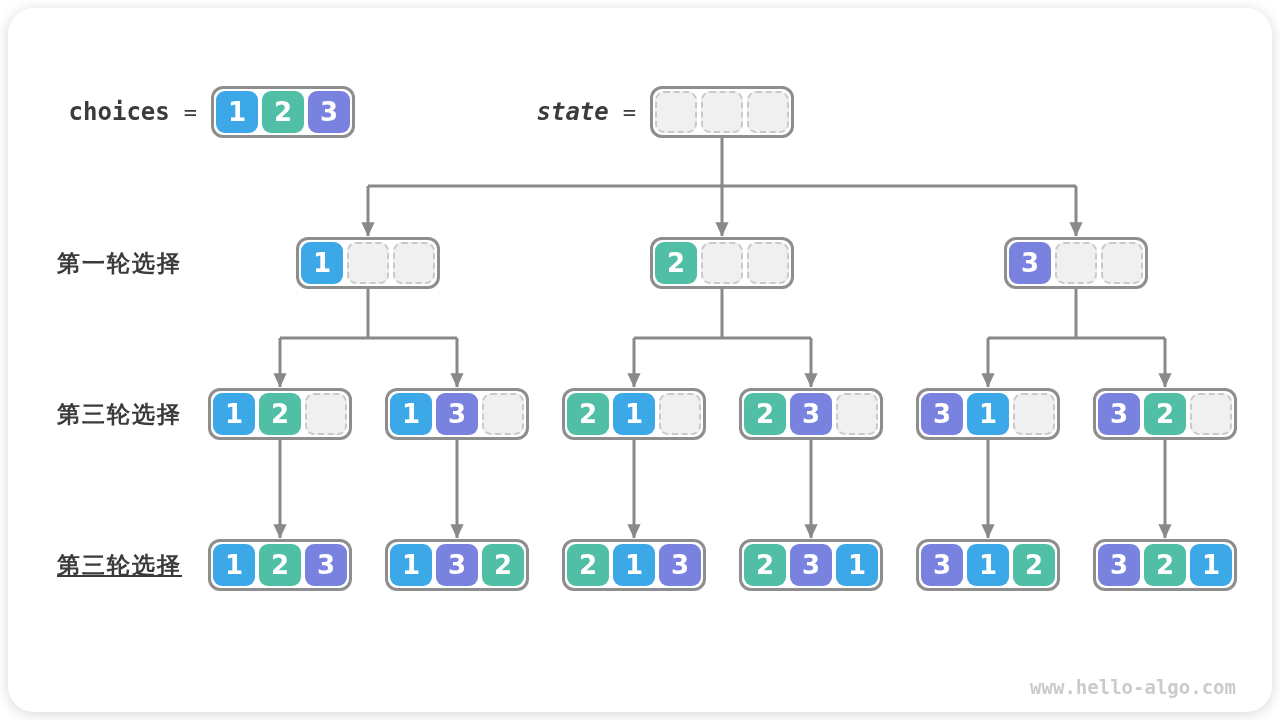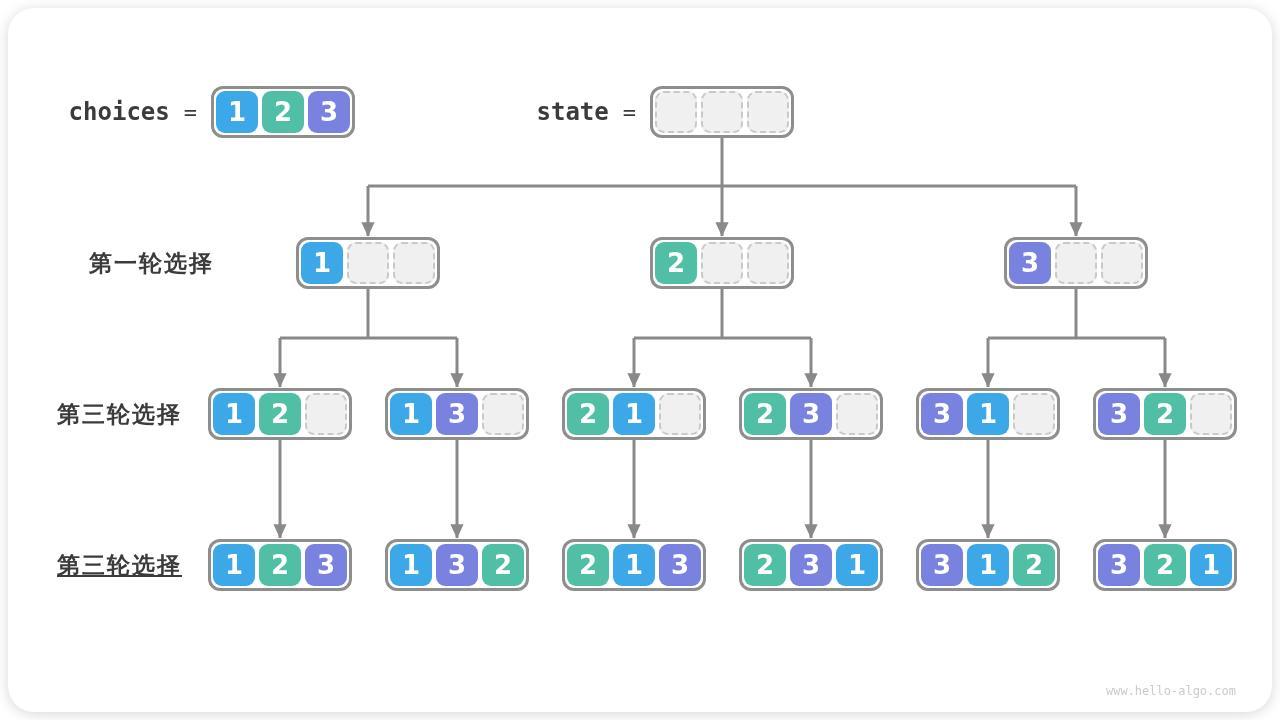--- a/index.html
+++ b/index.html
@@ -67,41 +67,42 @@
     align-items: center;
     justify-content: flex-end;
     gap: 14px;
     font-family: "DejaVu Sans Mono", "Liberation Mono", monospace;
     font-size: 24px;
     font-weight: bold;
     color: var(--text);
   }
   .hdr-label .eq { font-weight: normal; font-size: 22px; }
   .choices-hdr { left: 0; width: 197px; }
-  .state-hdr { left: 420px; width: 216px; }
+  .state-hdr { left: 420px; width: 216px; font-style: italic; }
   
   .row-label {
     position: absolute;
     left: 57px;
     font-size: 23px;
     font-weight: 600;
     letter-spacing: 2px;
     color: var(--text);
     line-height: 28px;
   }
-  .rl0 { top: 249px; margin-left: 32px; }
+  .rl0 { top: 249px; }
   .rl1 { top: 400px; }
   .rl2 { top: 551px; text-decoration: underline; }
   .watermark {
     position: absolute;
     right: 44px;
     bottom: 22px;
     font-family: "DejaVu Sans Mono", "Liberation Mono", monospace;
-    font-size: 12px;
+    font-size: 19px;
     color: var(--watermark);
+    font-weight: bold;
   }
 </style>
 </head>
 <body>
 
 <div class="panel"></div>
 
 <div class="stage">
   <svg id="connectors" viewBox="0 0 1280 720" xmlns="http://www.w3.org/2000/svg">
       <defs>

